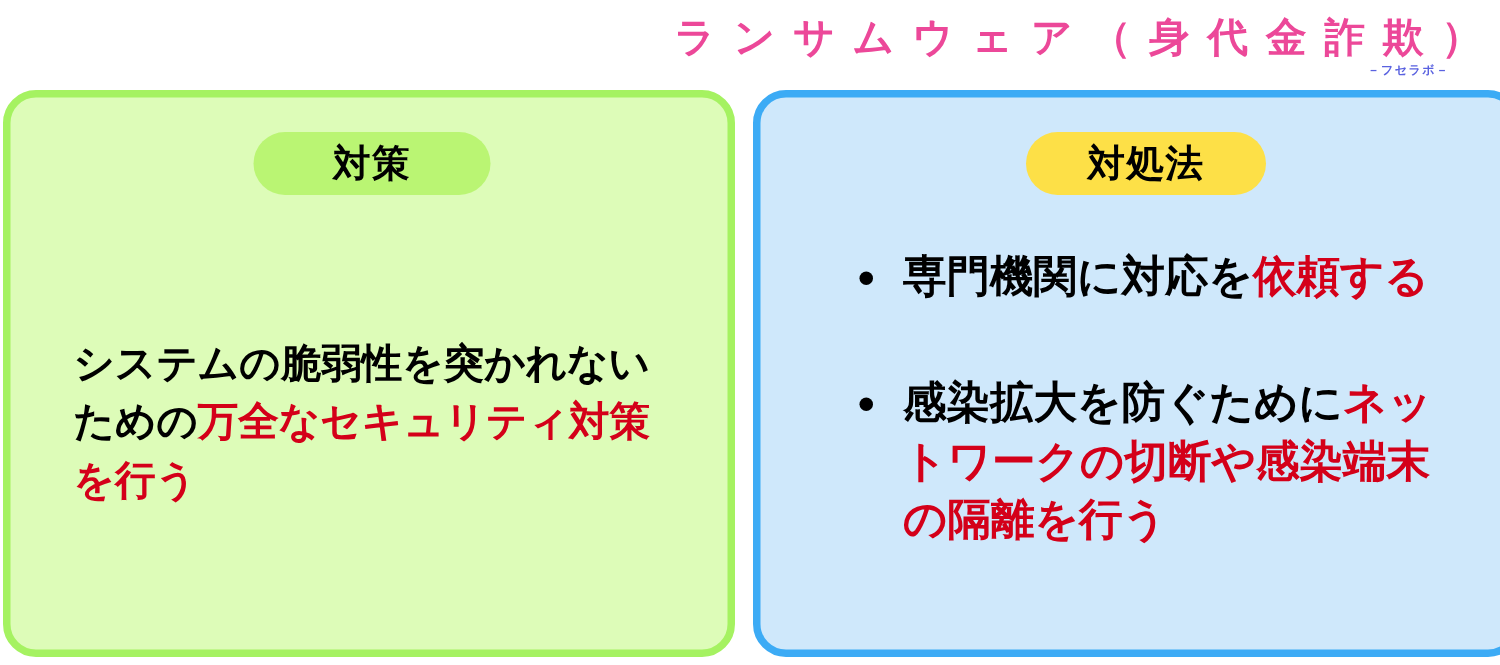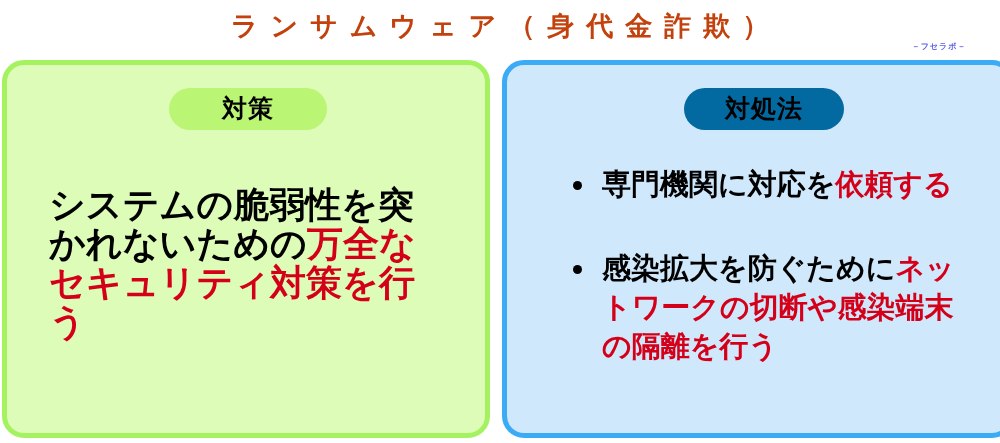--- a/index.html
+++ b/index.html
@@ -14,24 +14,24 @@
     overflow: hidden;
     font-family: "DejaVu Sans", "Liberation Sans", sans-serif;
   }
 
   
   #page-title {
     position: absolute;
     left: 0;
     top: 4px;
     width: 1000px;
-    text-align: center;
+    text-align: right;
     font-size: 27px;
     font-weight: bold;
-    color: #c2410c;
+    color: #ec4899;
     letter-spacing: 12px;
     text-indent: 12px;
     line-height: 44px;
     white-space: nowrap;
   }
 
   
   #logo {
     position: absolute;
     right: 8px;
@@ -98,31 +98,32 @@
     letter-spacing: 1px;
   }
   #badge-prevention {
     left: 162px;
     width: 158px;
     background: #baf573;
   }
   #badge-response {
     left: 177px;
     width: 160px;
-    background: #0369a1;
+    background: #fde047;
   }
 
   
   .body-text {
     position: absolute;
-    font-size: 36px;
+    font-size: 27px;
     font-weight: bold;
     line-height: 39px;
     color: #000000;
     letter-spacing: 0px;
+    margin-top: 38px;
   }
   #prevention-text {
     left: 42px;
     top: 120px;
     width: 390px;
   }
 
   .bullet-list {
     position: absolute;
     left: 62px;

